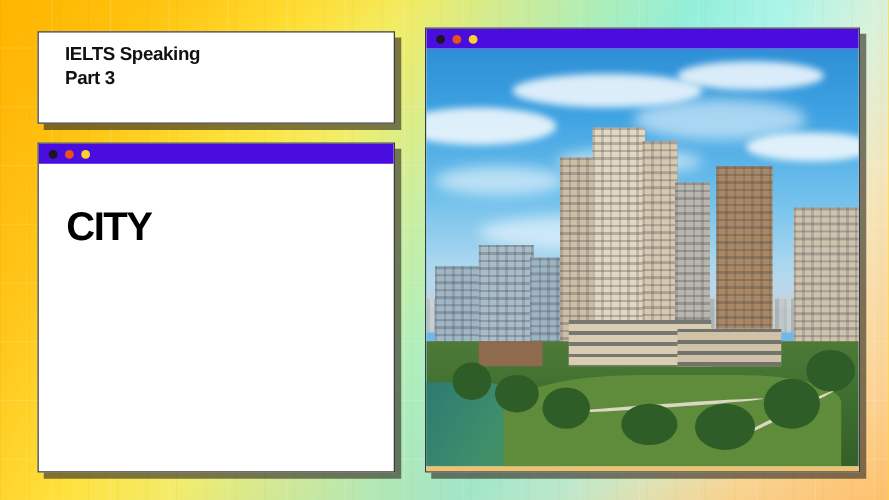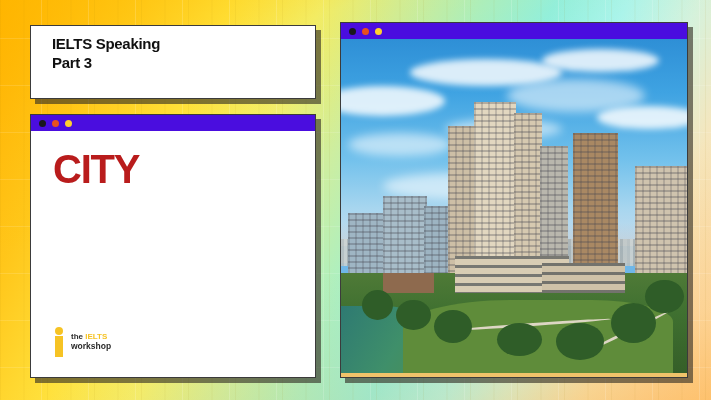--- a/index.html
+++ b/index.html
@@ -66,22 +66,22 @@
   
   #card-heading{left:30px;top:25px;width:286px;height:74px;}
   #card-heading .body{padding:9px 0 0 21px;}
   .heading-text{font-size:15px;font-weight:700;color:#111;
     line-height:1.24;letter-spacing:-0.3px;white-space:pre-line;}
 
   
   #card-topic{left:30px;top:114px;width:286px;height:264px;
     display:flex;flex-direction:column;}
   #card-topic .body{flex:1;position:relative;padding:18px 0 0 22px;}
-  .topic-text{font-size:40px;font-weight:800;color:#b91c1c;
-    line-height:1;letter-spacing:-1.2px;}
+  .topic-text{font-size:32px;font-weight:800;color:#000000;
+    line-height:1;letter-spacing:-1.2px;margin-top:16px;}
 
   
   .logo{position:absolute;left:22px;bottom:20px;display:flex;align-items:center;gap:5px;}
   .logo-mark{width:13px;height:30px;position:relative;flex:none;}
   .logo-mark .stem{position:absolute;left:2px;bottom:0;width:8px;height:21px;background:#f6c324;}
   .logo-mark .dotm{position:absolute;left:2px;top:0;width:8px;height:8px;border-radius:50%;background:#f6c324;}
   .logo-txt{display:flex;flex-direction:column;line-height:1.05;}
   .logo-l1{font-size:8px;font-weight:700;color:#2b2b2b;}
   .logo-l1 .ielts{color:#f6c324;}
   .logo-l2{font-size:8.5px;font-weight:700;color:#2b2b2b;}
@@ -146,30 +146,20 @@
 
 <div class="card" id="card-topic">
   <div class="titlebar">
     <span class="dot black"></span>
     <span class="dot orange"></span>
     <span class="dot yellow"></span>
   </div>
   <div class="body">
     <div class="topic-text">CITY</div>
 
-    <div class="logo">
-      <span class="logo-mark">
-        <span class="dotm"></span>
-          <span class="stem"></span>
-      </span>
-      <span class="logo-txt">
-        <span class="logo-l1"><span>the </span><span class="ielts">IELTS</span></span>
-        <span class="logo-l2">workshop</span>
-      </span>
-    </div>
   </div>
 </div>
 
 <div class="card" id="card-photo">
   <div class="titlebar">
     <span class="dot black"></span>
     <span class="dot orange"></span>
     <span class="dot yellow"></span>
   </div>
 

